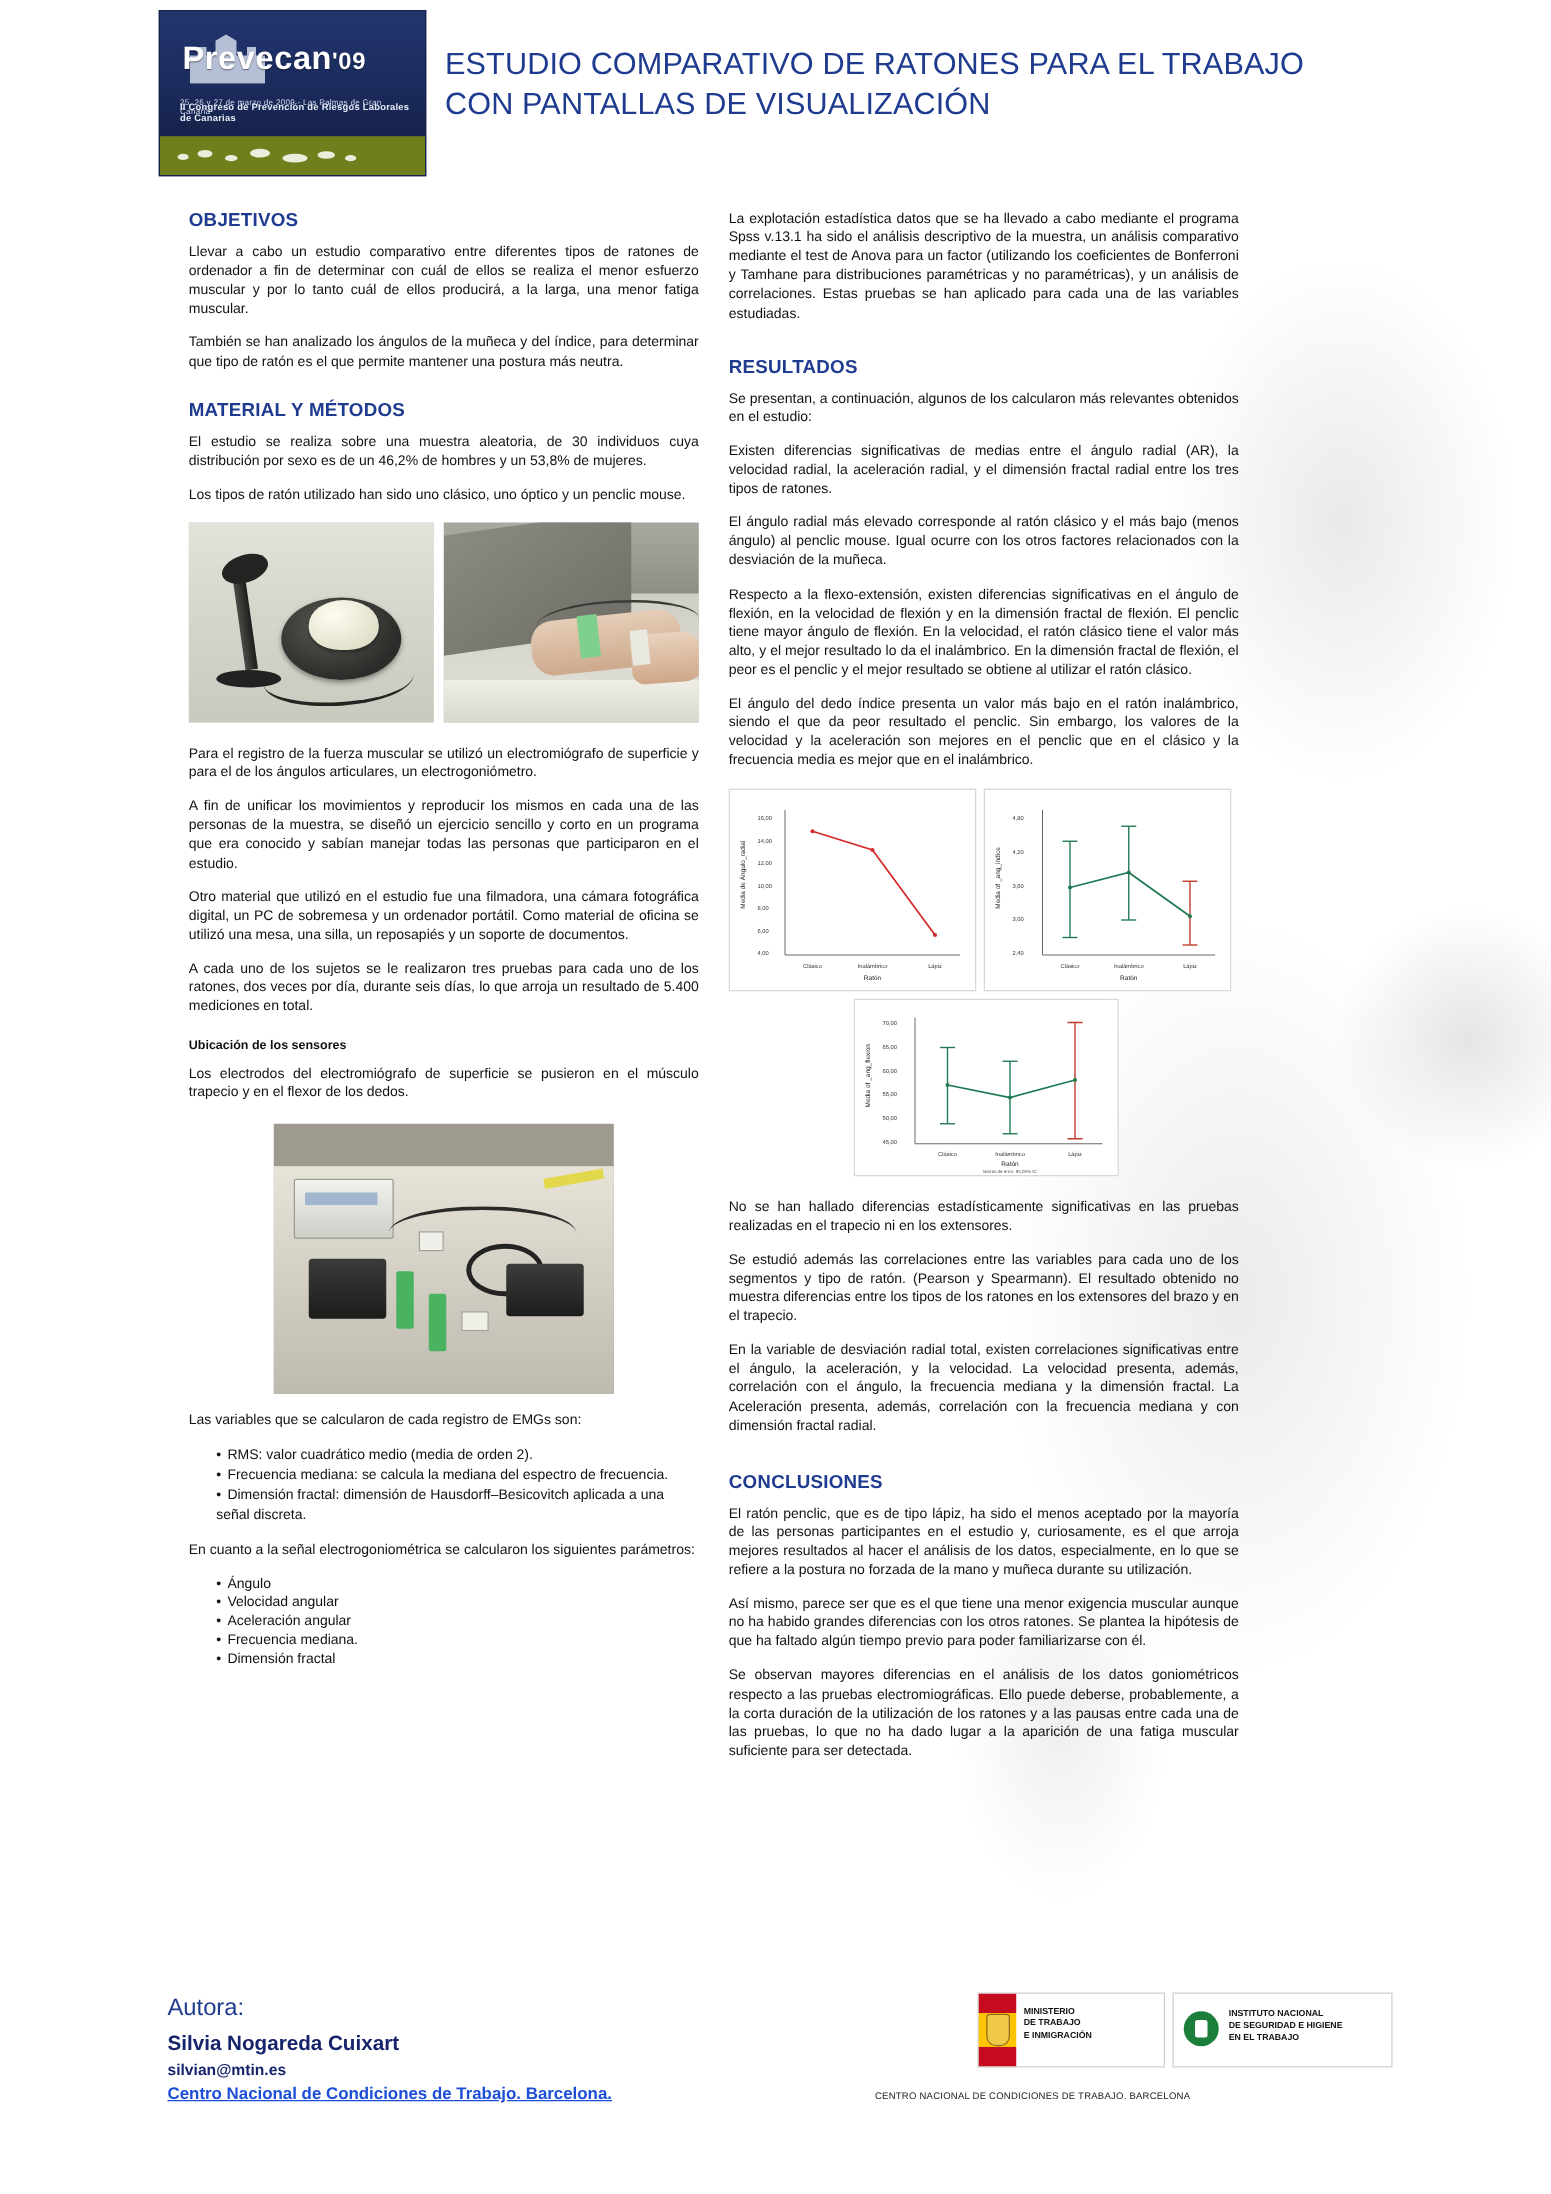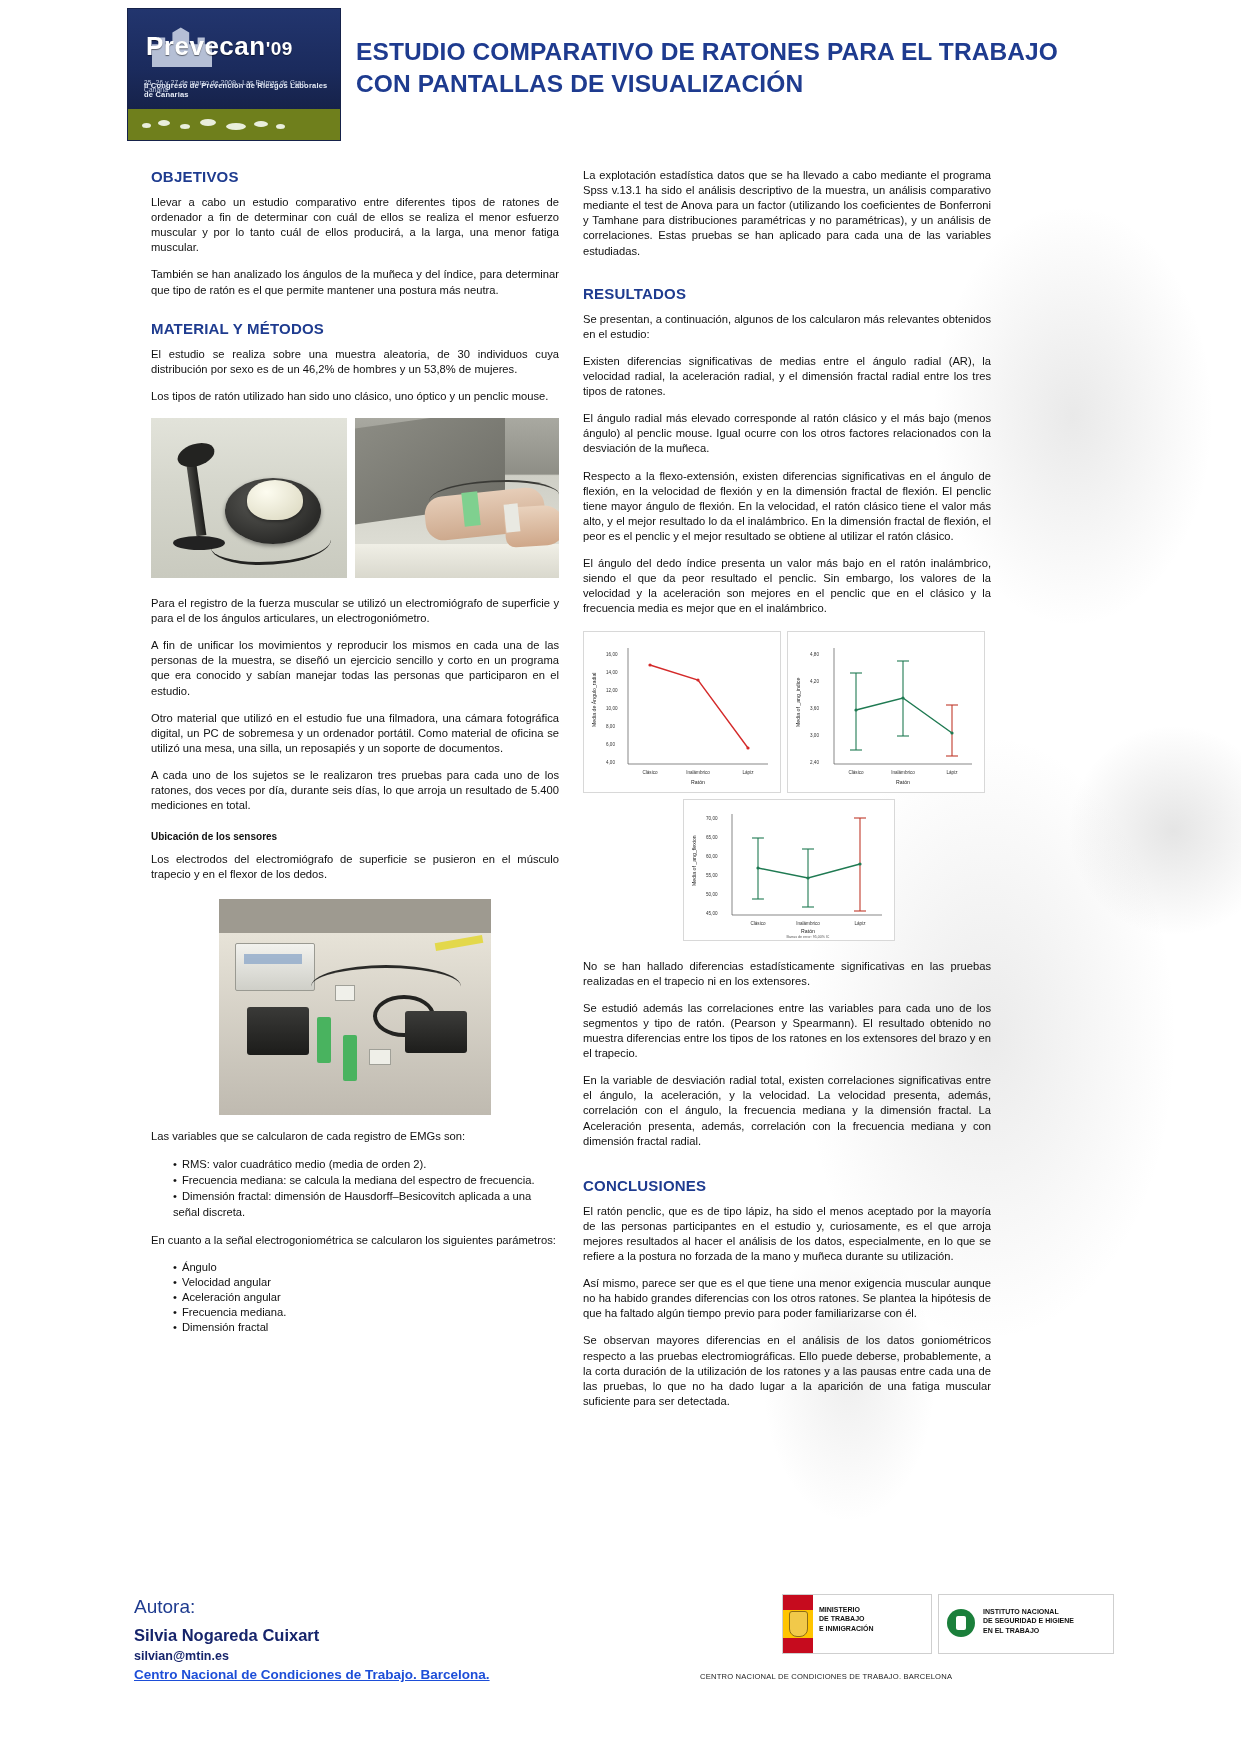--- a/index.html
+++ b/index.html
@@ -60,21 +60,21 @@
     color:#cfd8ea;font-size:6.5px;letter-spacing:.2px;
   }
   .logo-bottom{
     position:absolute;left:0;top:100px;width:212px;height:31px;
     background:#6f7f1c;
   }
   .islands{position:absolute;left:14px;top:108px;width:180px;height:16px;}
   .isl{position:absolute;background:#e9eedc;border-radius:50%;}
   .poster-title{
     position:absolute;left:356px;top:36px;width:720px;
-    color:#1e3b8f;font-weight:bold;font-size:24.5px;line-height:1.32;
+    color:#1e3b8f;font-weight:normal;font-size:24.5px;line-height:1.32;
     letter-spacing:.1px;
   }
 
   
   .col{position:absolute;top:168px;}
   .col-left{left:134px;width:408px;margin-left:17px;}
   .col-right{left:583px;width:408px;}
 
   h2.sec{
     color:#1e3b8f;font-size:15px;font-weight:bold;margin:0 0 10px 0;

